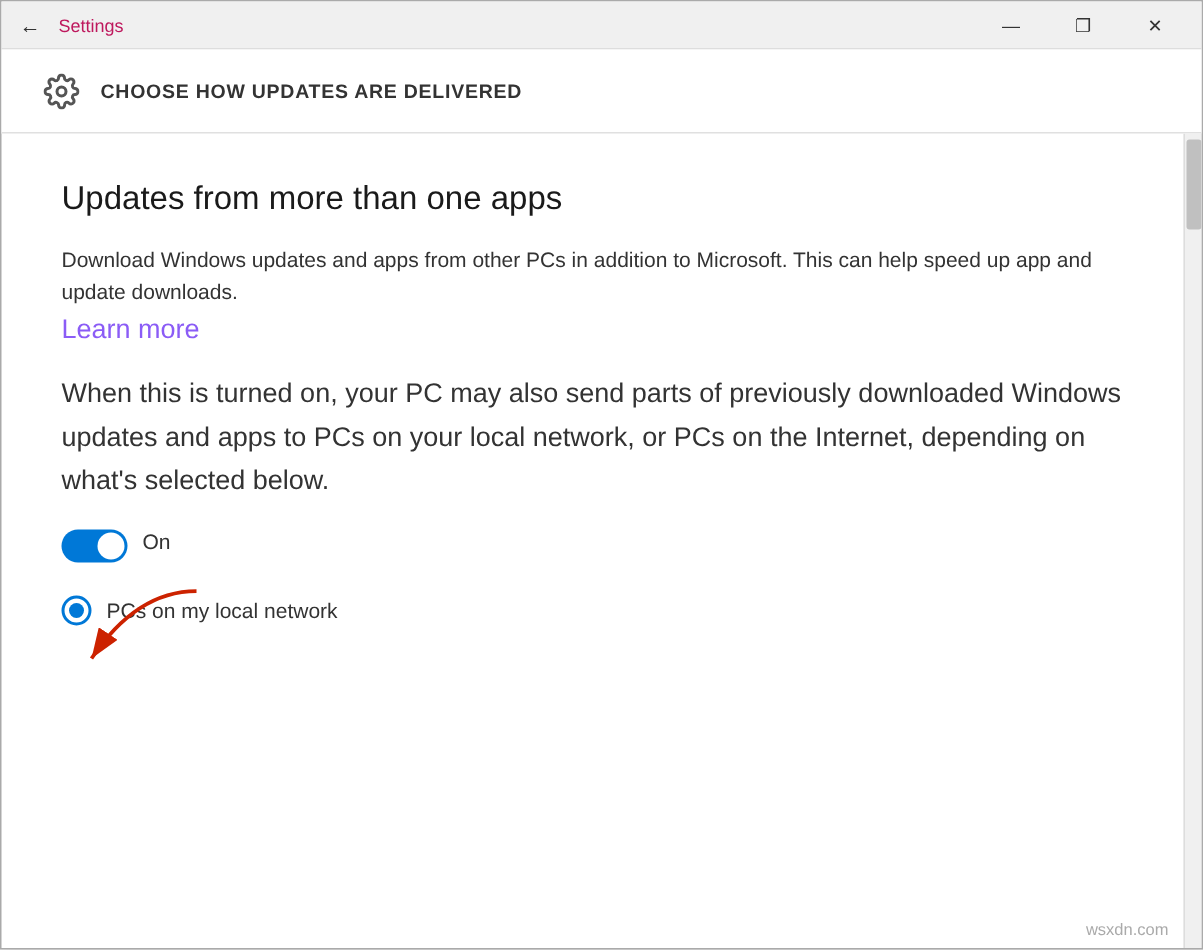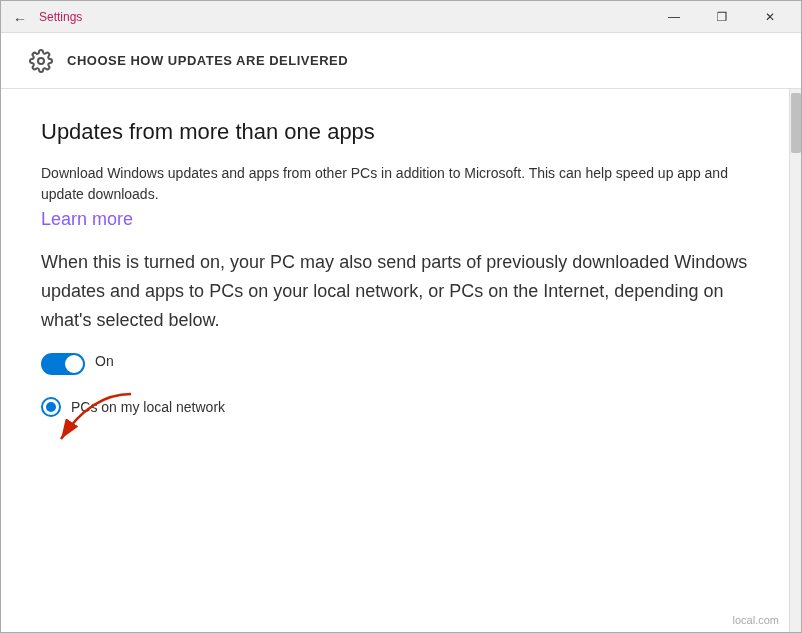--- a/index.html
+++ b/index.html
@@ -269,20 +269,20 @@
       
       <svg style="position:absolute; top:295px; left:30px; pointer-events:none;" width="120" height="80">
         <defs>
           <marker id="arrowhead" markerWidth="8" markerHeight="6" refX="8" refY="3" orient="auto">
             <polygon points="0 0, 8 3, 0 6" fill="#cc2200"></polygon>
           </marker>
         </defs>
         <path d="M 100,10 Q 60,10 30,55" stroke="#cc2200" stroke-width="2.5" fill="none" marker-end="url(#arrowhead)"></path>
       </svg>
 
-      <span class="watermark">local.com</span>
+      <span class="watermark">wsxdn.com</span>
     </div>
 
     <div class="scrollbar">
       <div class="scrollbar-thumb"></div>
     </div>
   </div>
 </div>
 
 </body></html>

